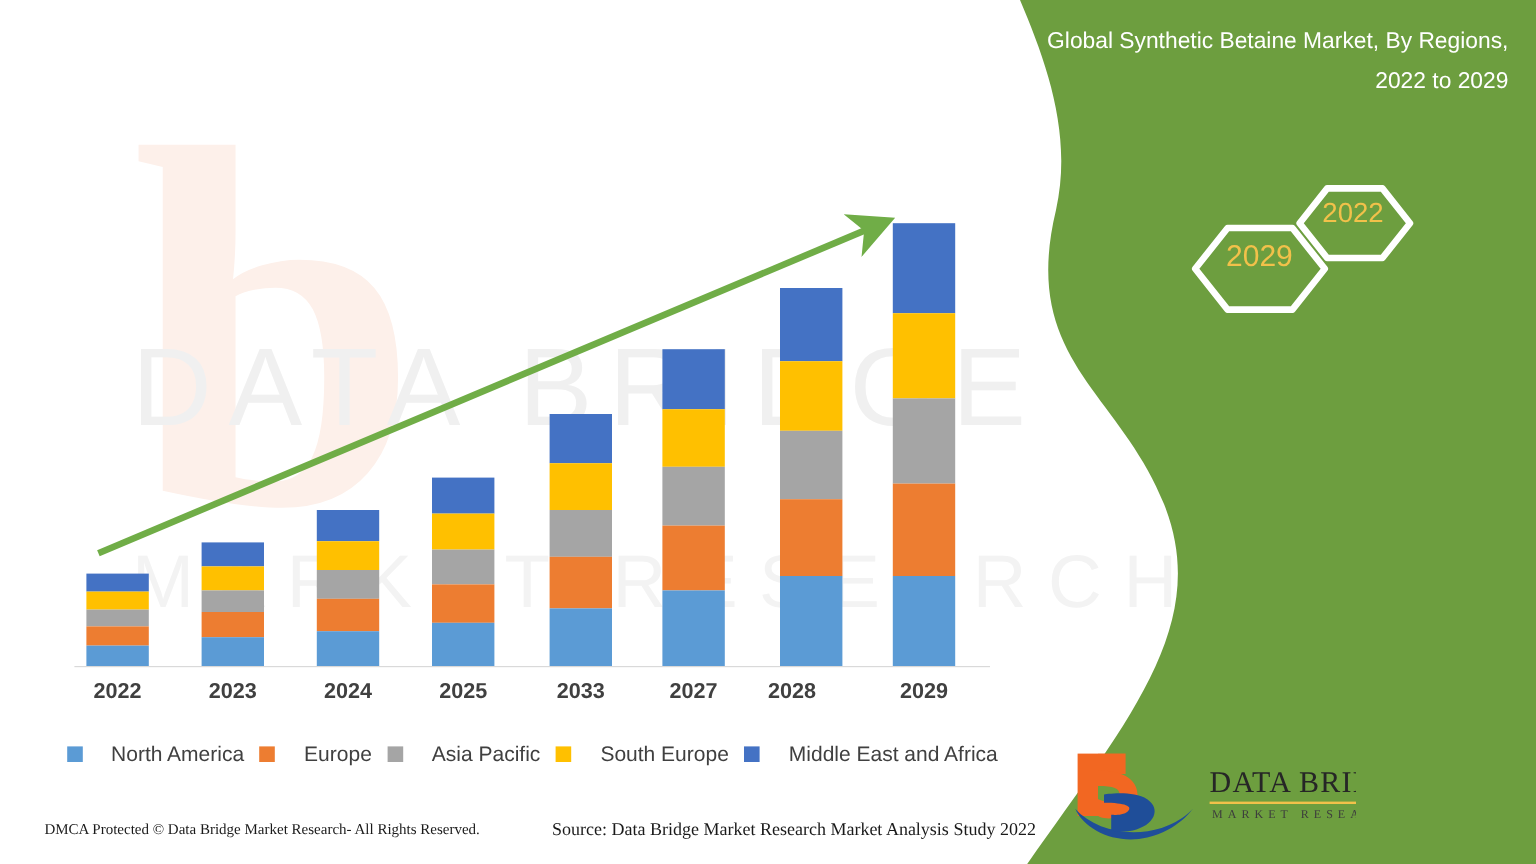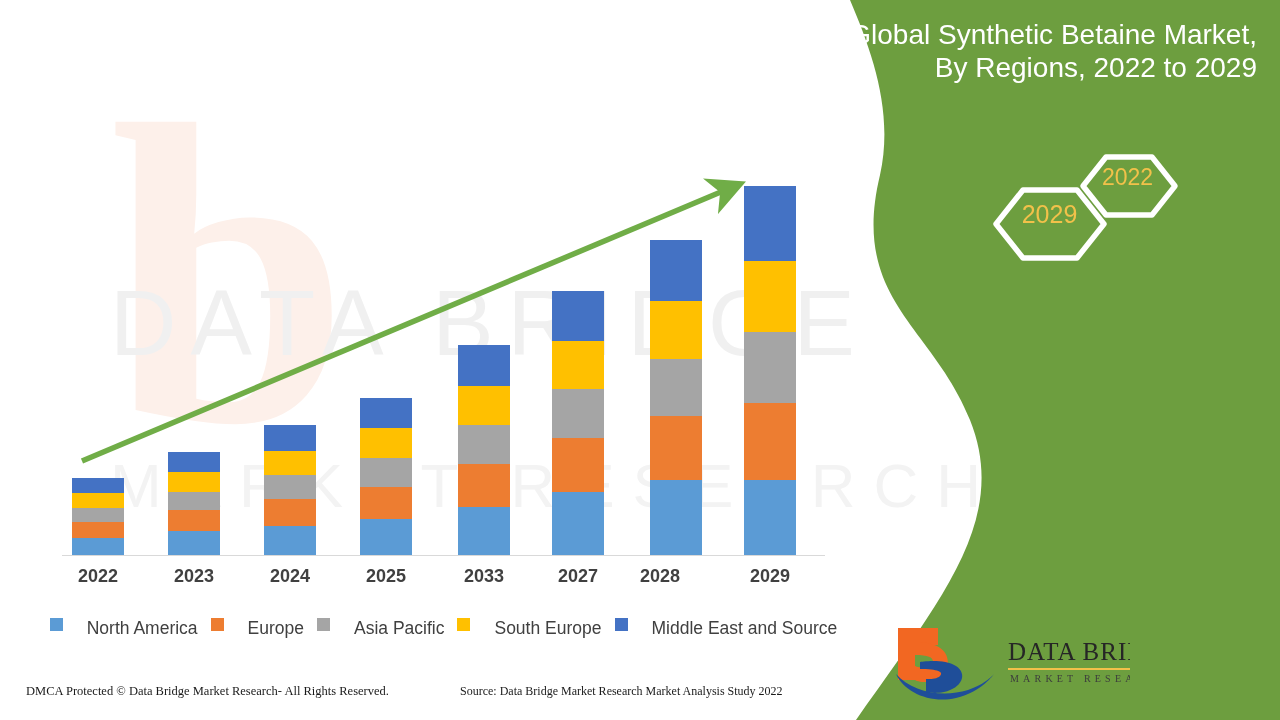--- a/index.html
+++ b/index.html
@@ -50,46 +50,46 @@
   .xlabel{
     position:absolute;top:0;width:90px;text-align:center;
     font-size:18px;font-weight:700;color:#404040;
   }
 
   
   #legend{
     position:absolute;left:62px;top:615px;width:763px;height:26px;
     display:flex;align-items:center;justify-content:center;gap:13px;
   }
-  .lg{display:flex;align-items:flex-start;gap:24px;}
+  .lg{display:flex;align-items:center;gap:24px;}
   .lg-swatch{width:13px;height:13px;display:block;}
   .lg-label{font-size:17.5px;color:#404040;font-weight:400;white-space:nowrap;}
 
   
   #arrow-svg{position:absolute;left:0;top:0;width:860px;height:720px;}
 
   
   #footer-left{
-    position:absolute;left:26px;top:684px;
+    position:absolute;left:37px;top:684px;
     font-family:"Liberation Serif", serif;font-size:12.5px;color:#1a1a1a;
     white-space:nowrap;
   }
   #footer-source{
     position:absolute;left:460px;top:684px;
-    font-family:"Liberation Serif", serif;font-size:12px;color:#1a1a1a;
+    font-family:"Liberation Serif", serif;font-size:15px;color:#1a1a1a;
     white-space:nowrap;
   }
 
   
   #green-panel{position:absolute;left:820px;top:0;width:460px;height:720px;}
   #green-svg{position:absolute;left:0;top:0;width:460px;height:720px;}
 
   #panel-title{
     position:absolute;left:845px;top:18px;width:420px;
-    text-align:right;color:#ffffff;font-size:28px;line-height:33px;font-weight:400;
+    text-align:right;color:#ffffff;font-size:19px;line-height:33px;font-weight:400;
     padding-right:8px;box-sizing:border-box;
   }
   #hexes{position:absolute;left:975px;top:138px;width:215px;height:155px;}
   .hex-year{
     position:absolute;color:#f2c14a;font-weight:400;
   }
   #hex-2029-label{left:22px;top:62px;width:105px;text-align:center;font-size:25px;}
   #hex-2022-label{left:100px;top:26px;width:105px;text-align:center;font-size:23px;}
 
   #brand-text{
@@ -204,21 +204,21 @@
         <div class="lg">
           <span class="lg-swatch" style="background: rgb(165, 165, 165);"></span>
           <span class="lg-label">Asia Pacific</span>
         </div>
         <div class="lg">
           <span class="lg-swatch" style="background: rgb(255, 192, 0);"></span>
           <span class="lg-label">South Europe</span>
         </div>
         <div class="lg">
           <span class="lg-swatch" style="background: rgb(68, 114, 196);"></span>
-          <span class="lg-label">Middle East and Source</span>
+          <span class="lg-label">Middle East and Africa</span>
         </div>
       </div>
 
     <div id="footer-left">DMCA Protected © Data Bridge Market Research- All Rights Reserved.</div>
     <div id="footer-source">Source: Data Bridge Market Research Market Analysis Study 2022</div>
   </div>
 
   <div id="green-panel">
     <svg id="green-svg" viewBox="0 0 460 720" preserveAspectRatio="none">
       <path d="M30,0 L460,0 L460,720 L36,720

